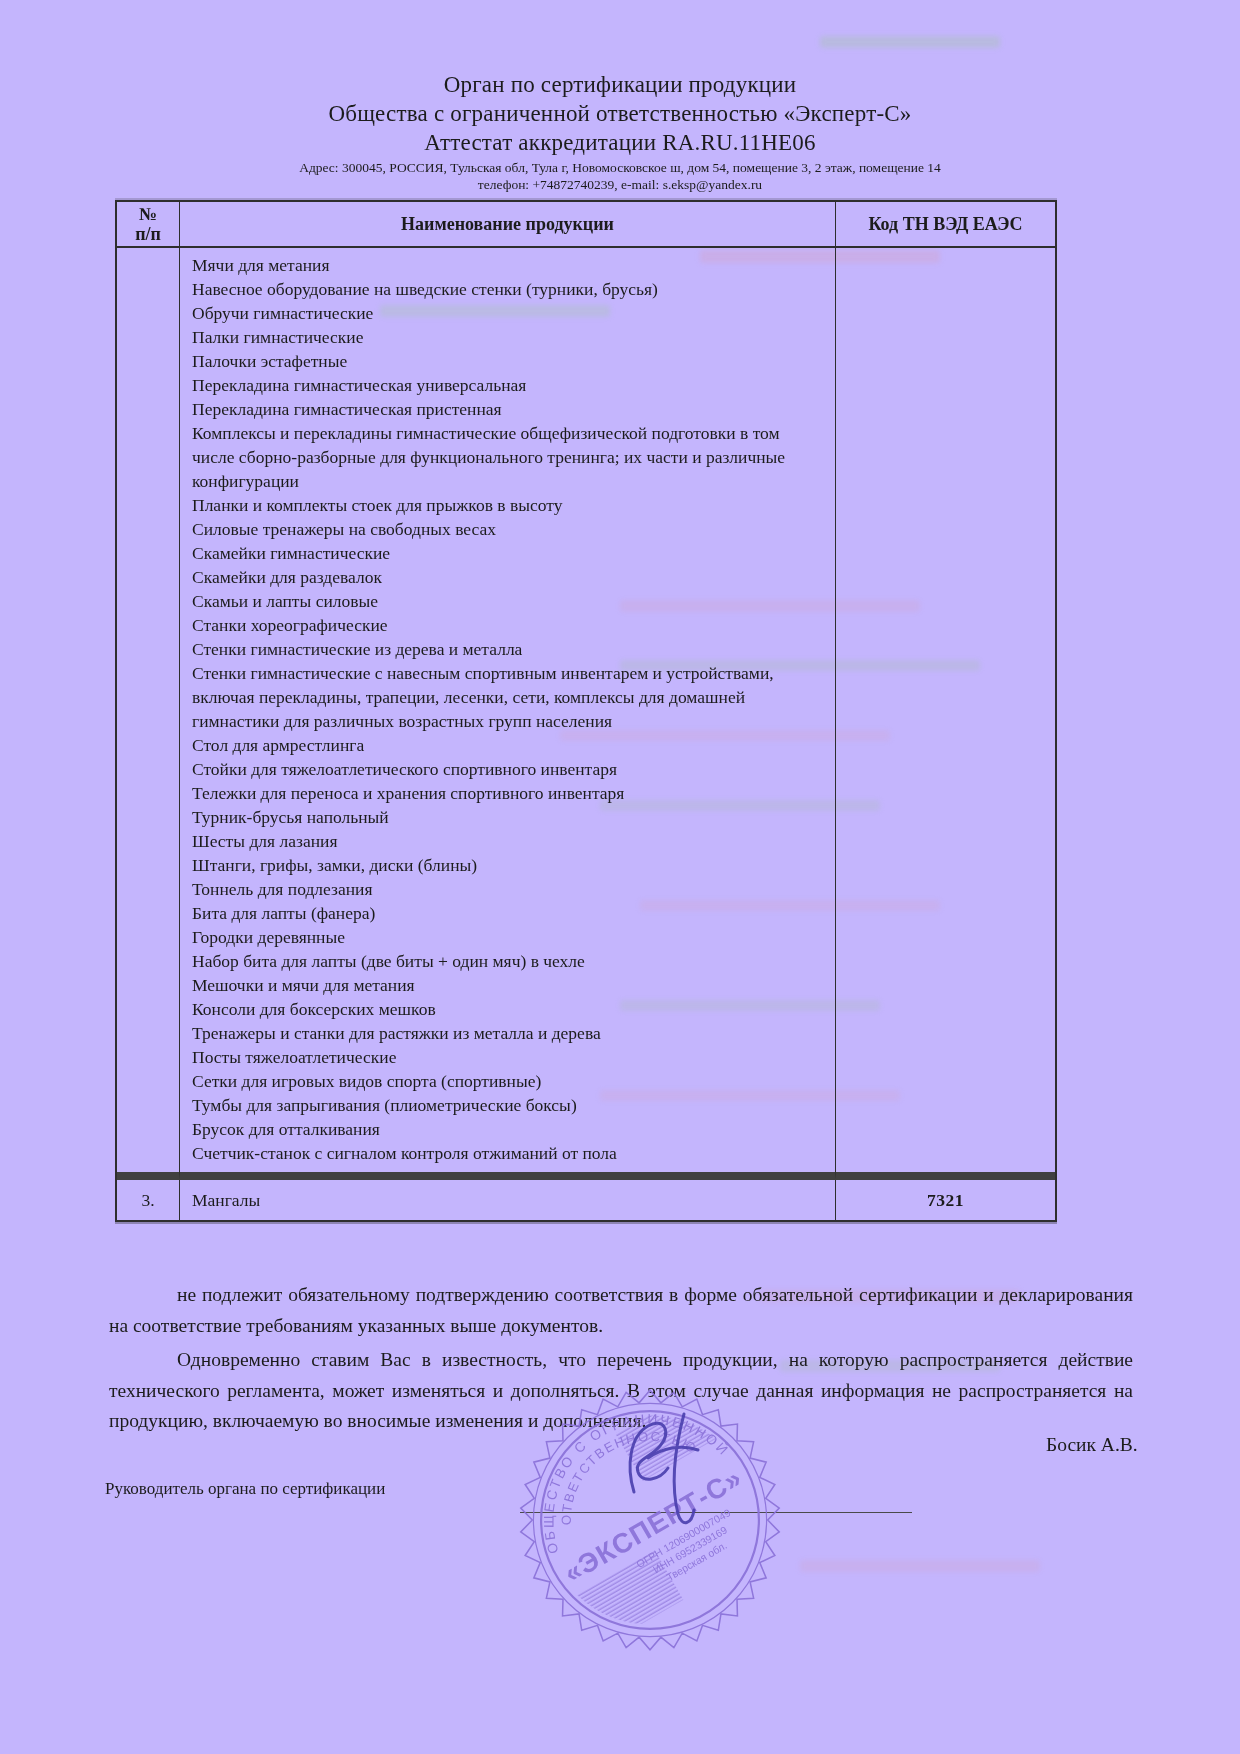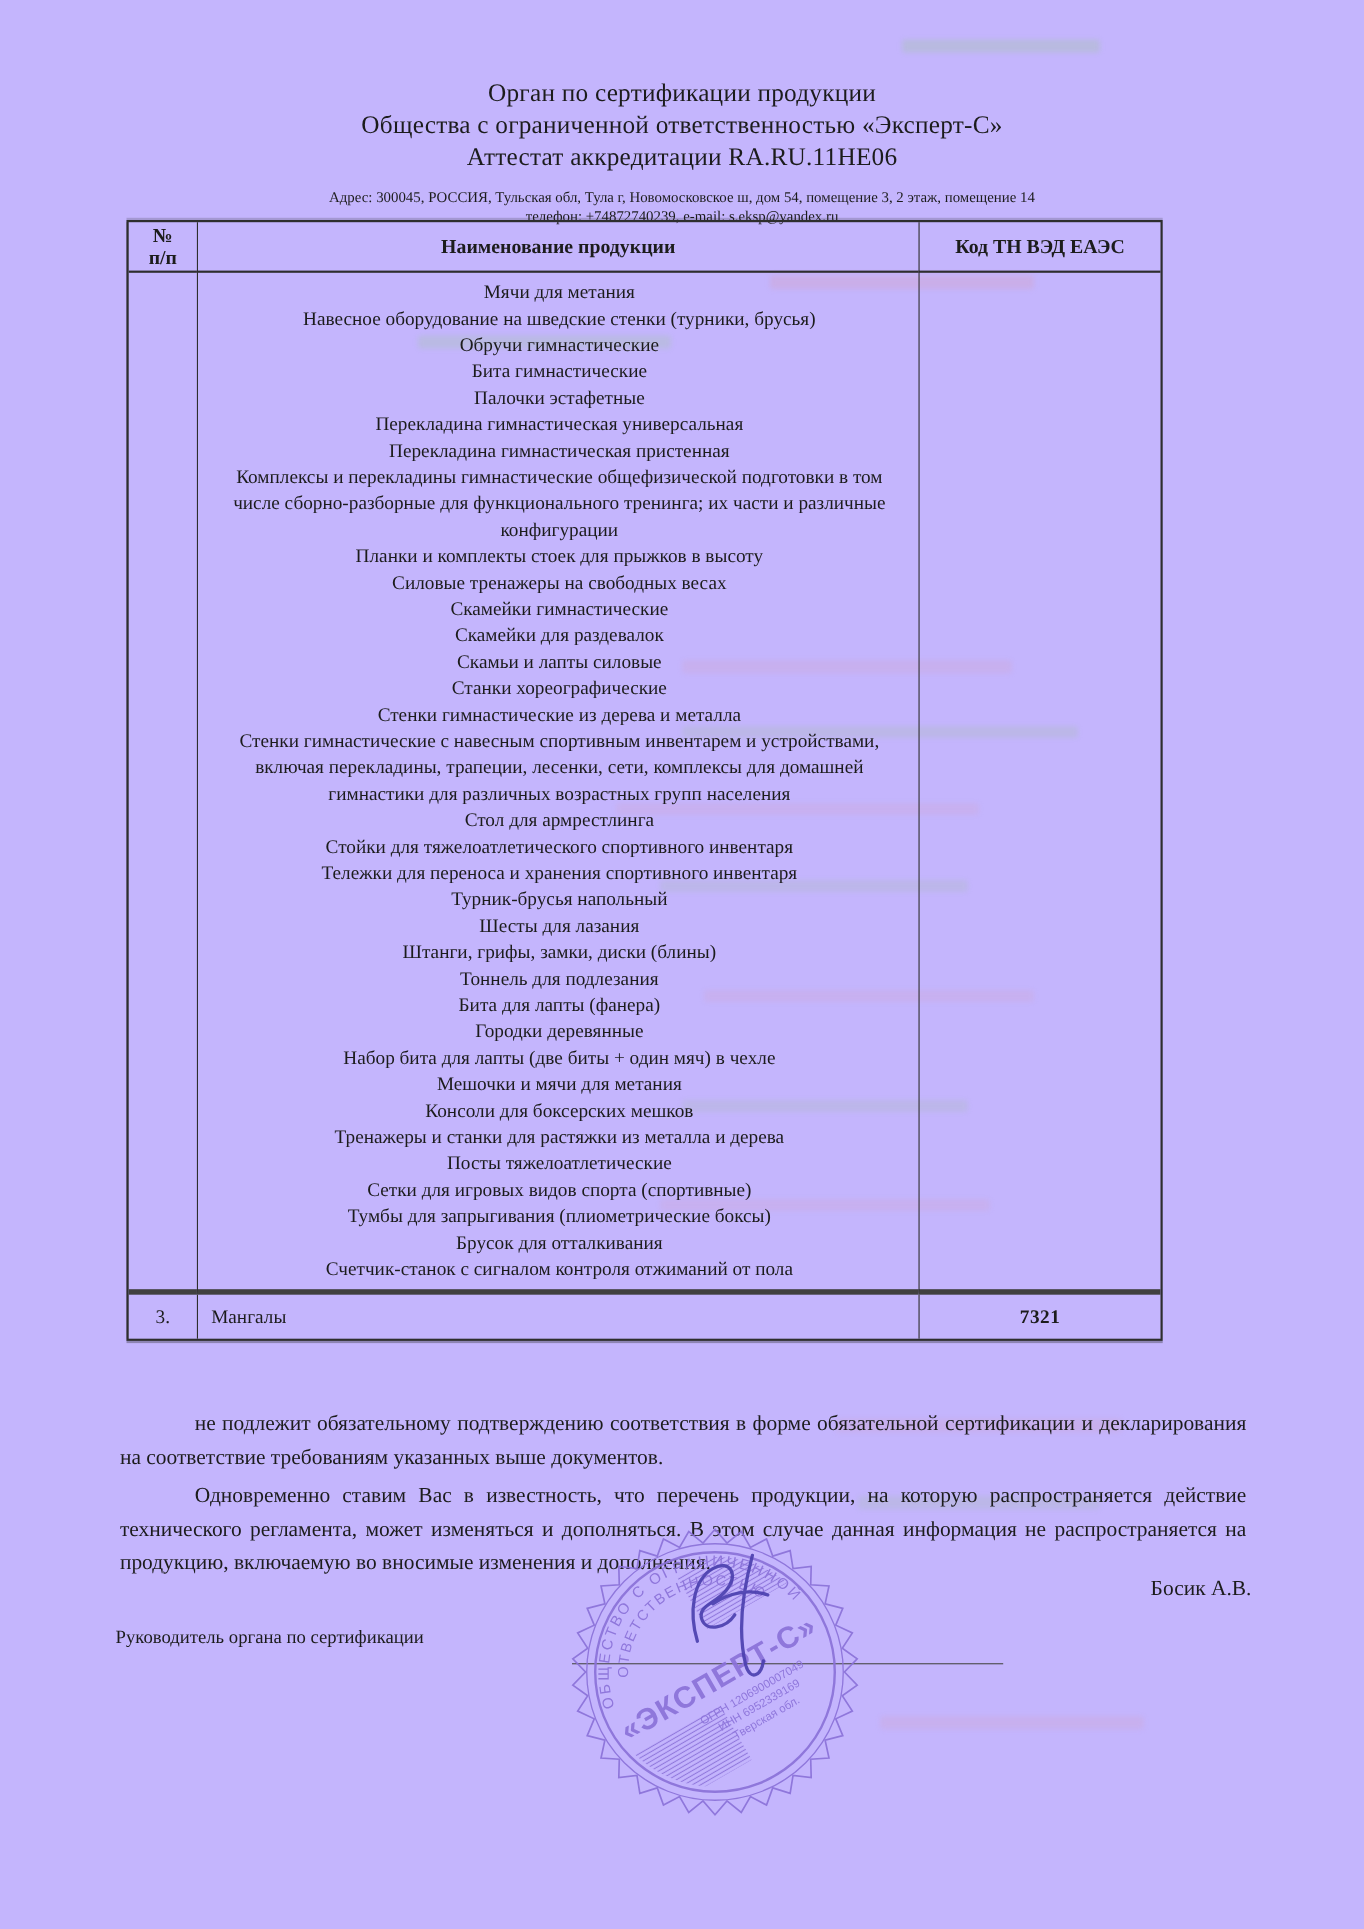--- a/index.html
+++ b/index.html
@@ -11,38 +11,38 @@
     font-family:"Liberation Serif","DejaVu Serif",serif;
     color:#1c1c1c;
     overflow:hidden;
   }
   
   .bl{position:absolute;filter:blur(2.5px);border-radius:3px;z-index:0;}
   
   .letterhead{position:absolute;top:70px;left:0;right:0;text-align:center;z-index:2;}
   .lh-title{font-size:23px;line-height:29px;letter-spacing:.2px;}
   .lh-small{font-size:13.5px;line-height:17px;}
-  .lh-small.first{margin-top:14px;}
+  .lh-small.first{margin-top:2px;}
   
   .doc-table{
     position:absolute;left:115px;top:200px;width:938px;
     border:2px solid #2e2e2e;z-index:2;background:transparent;
     box-shadow:0 2px 0 rgba(40,40,40,.35), 0 -2px 0 rgba(40,40,40,.2);
   }
   .trow{display:grid;grid-template-columns:62px 656px 1fr;}
   .cell{border-left:1.6px solid #2e2e2e;padding:2px 10px;box-sizing:border-box;}
   .cell:first-child{border-left:none;}
   .thead .cell{
     border-bottom:2px solid #2e2e2e;
     font-weight:bold;font-size:18px;
     display:flex;align-items:center;justify-content:center;text-align:center;
     min-height:46px;padding:2px 6px;
   }
   .th-num{white-space:pre-line;line-height:20px;font-size:17px;}
-  .body-main .cell{border-bottom:5px solid #404040;text-align:center;}
+  .body-main .cell{border-bottom:8px solid #404040;}
   .products{padding:5px 10px 7px 12px;font-size:17.5px;line-height:24px;}
   .product-line{white-space:normal;}
   .body-last .cell{min-height:40px;display:flex;align-items:center;}
   .num-cell{justify-content:center;font-size:17.5px;}
   .name-cell{font-size:17.5px;padding-left:12px;}
   .code-cell{justify-content:center;font-weight:bold;font-size:17.5px;letter-spacing:.5px;}
   
   .bodytext{
     position:absolute;left:105px;top:1276px;width:1032px;z-index:2;
     font-size:19.5px;line-height:30.6px;text-align:justify;
@@ -88,21 +88,21 @@
 п/п</div>
       <div class="cell">Наименование продукции</div>
       <div class="cell">Код ТН ВЭД ЕАЭС</div>
     </div>
     <div class="trow body-main">
       <div class="cell num-cell"></div>
       <div class="cell products">
           <div class="product-line">Мячи для метания</div>
           <div class="product-line">Навесное оборудование на шведские стенки (турники, брусья)</div>
           <div class="product-line">Обручи гимнастические</div>
-          <div class="product-line">Бита гимнастические</div>
+          <div class="product-line">Палки гимнастические</div>
           <div class="product-line">Палочки эстафетные</div>
           <div class="product-line">Перекладина гимнастическая универсальная</div>
           <div class="product-line">Перекладина гимнастическая пристенная</div>
           <div class="product-line">Комплексы и перекладины гимнастические общефизической подготовки в том числе сборно-разборные для функционального тренинга; их части и различные конфигурации</div>
           <div class="product-line">Планки и комплекты стоек для прыжков в высоту</div>
           <div class="product-line">Силовые тренажеры на свободных весах</div>
           <div class="product-line">Скамейки гимнастические</div>
           <div class="product-line">Скамейки для раздевалок</div>
           <div class="product-line">Скамьи и лапты силовые</div>
           <div class="product-line">Станки хореографические</div>

